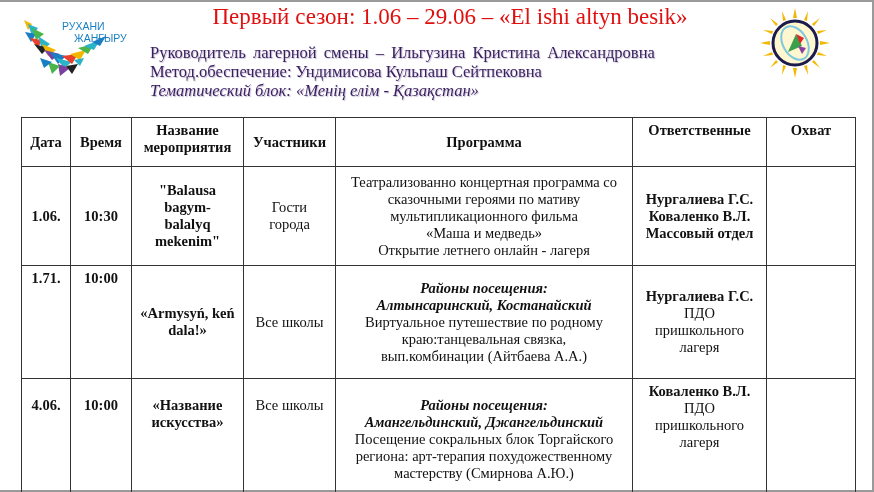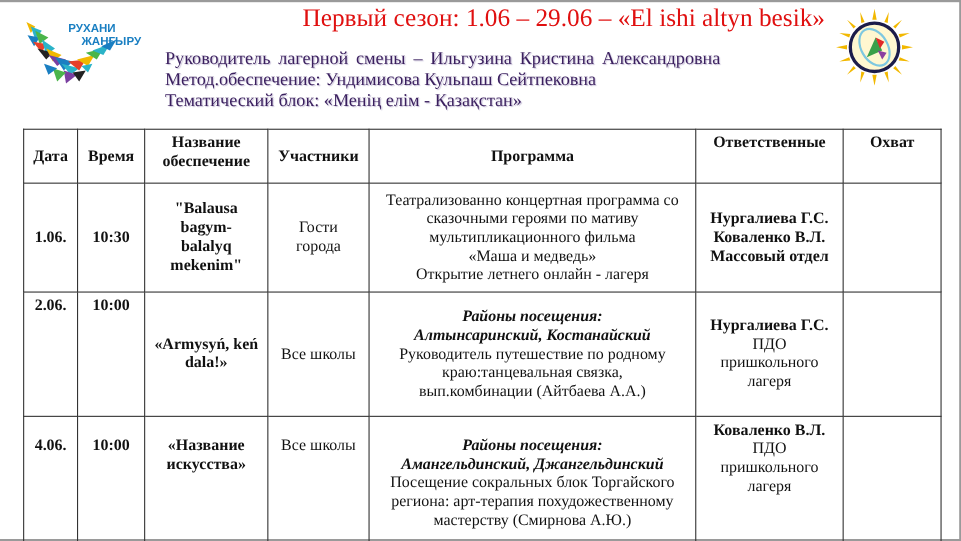--- a/index.html
+++ b/index.html
@@ -7,29 +7,29 @@
     width:874px; height:492px; overflow:hidden; position:relative;
     background:#ffffff;
     font-family:"Liberation Serif", serif;
     color:#111;
   }
   .frame-top { position:absolute; left:0; top:0; width:874px; height:2px; background:#9a9a9a; }
   .frame-bottom { position:absolute; left:0; bottom:0; width:874px; height:2px; background:#9a9a9a; }
   .frame-right { position:absolute; right:0; top:0; width:2px; height:492px; background:#9a9a9a; }
 
   .logo-left { position:absolute; left:22px; top:18px; width:100px; height:62px; }
-  .logo-left .brand { position:absolute; left:40px; top:2px; font-family:"Liberation Sans", sans-serif; font-weight:bold; font-size:10.5px; color:#1a7fc2; line-height:12px; }
+  .logo-left .brand { position:absolute; left:40px; top:2px; font-family:"Liberation Sans", sans-serif; font-weight:normal; font-size:10.5px; color:#1a7fc2; line-height:12px; }
   .logo-left .brand .l2 { display:block; padding-left:12px;text-align:right; }
   .logo-right { position:absolute; left:760px; top:8px; width:70px; height:70px; }
 
-  .title { position:absolute; left:150px; top:4px; width:600px; text-align:right; font-size:23px; color:#e01010; white-space:nowrap; }
+  .title { position:absolute; left:150px; top:4px; width:600px; text-align:center; font-size:23px; color:#e01010; white-space:nowrap; }
   .sub { position:absolute; left:150px; width:600px; text-align:left; font-size:16.5px; color:#3a1f5e; white-space:nowrap; text-shadow:1px 1px 1px #c8c0d8; }
   .sub1 { top:43px; word-spacing:3px; }
   .sub2 { top:62px; }
-  .sub3 { top:81px; }
+  .sub3 { top:81px;font-style:italic; }
 
   table.sched {
     position:absolute; left:21px; top:117px; width:834px;
     border-collapse:collapse; table-layout:fixed;
     font-family:"Liberation Serif", serif; font-size:14.5px; line-height:17px;
   }
   table.sched td, table.sched th {
     border:1.5px solid #333; text-align:center; padding:0 2px; color:#111;
   }
   table.sched th { font-weight:bold; height:44px; vertical-align:middle; }
@@ -119,21 +119,21 @@
       <col style="width:112px">
       <col style="width:92px">
     <col style="width:297px">
       <col style="width:134px">
       <col style="width:89px">
   </colgroup>
   <thead>
     <tr>
       <th>Дата</th>
       <th>Время</th>
-      <th class="top">Название обеспечение</th>
+      <th class="top">Название мероприятия</th>
       <th>Участники</th>
       <th>Программа</th>
       <th class="top">Ответственные</th>
       <th class="top">Охват</th>
     </tr>
   </thead>
   <tbody>
 
     <tr class="row1">
       <td class="b">1.06.</td>
@@ -157,33 +157,33 @@
       </td>
       <td class="b">
         <span class="line">Нургалиева Г.С.</span>
         <span class="line">Коваленко В.Л.</span>
         <span class="line">Массовый отдел</span>
       </td>
       <td></td>
     </tr>
 
     <tr class="row2">
-      <td class="b vt">2.06.</td>
+      <td class="b vt">1.71.</td>
       <td class="b vt">10:00</td>
       <td class="b">
         <span class="line">«Armysyń, keń</span>
         <span class="line">dala!»</span>
       </td>
       <td>
         <span class="line">Все  школы</span>
       </td>
       <td>
         <span class="line i">Районы посещения:</span>
         <span class="line i">Алтынсаринский,  Костанайский</span>
-        <span class="line">Руководитель путешествие по родному</span>
+        <span class="line">Виртуальное путешествие по родному</span>
         <span class="line">краю:танцевальная  связка,</span>
         <span class="line">вып.комбинации (Айтбаева А.А.)</span>
       </td>
       <td>
         <span class="line b">Нургалиева Г.С.</span>
         <span class="line">ПДО</span>
         <span class="line">пришкольного</span>
         <span class="line">лагеря</span>
       </td>
       <td></td>

